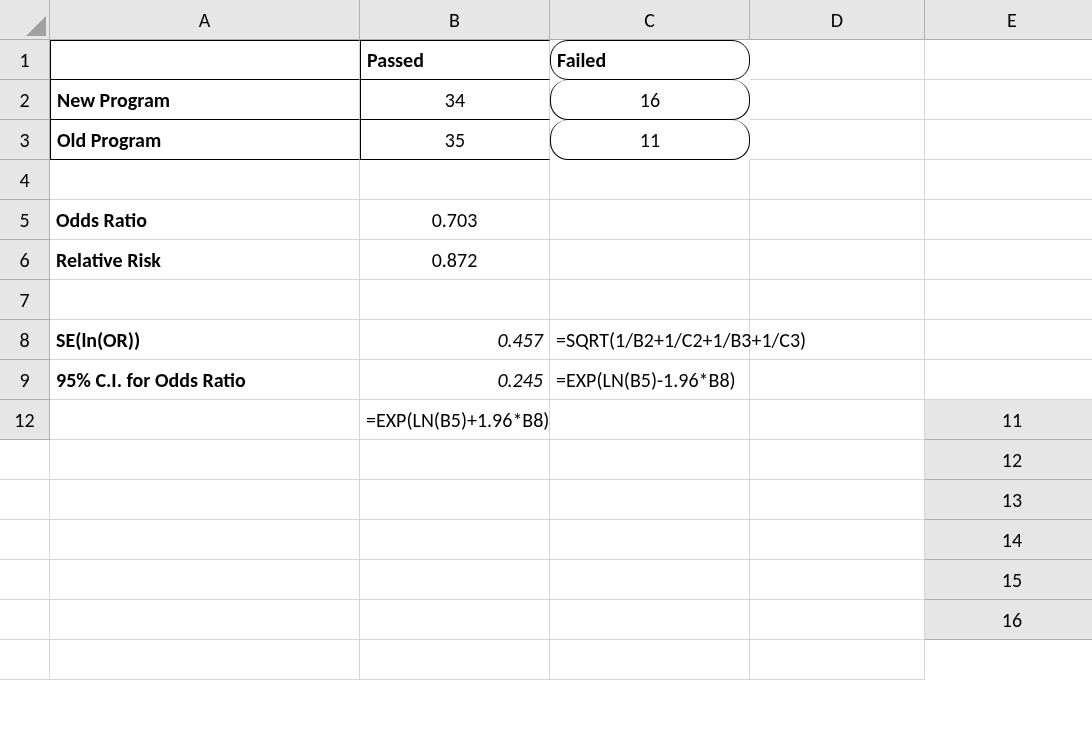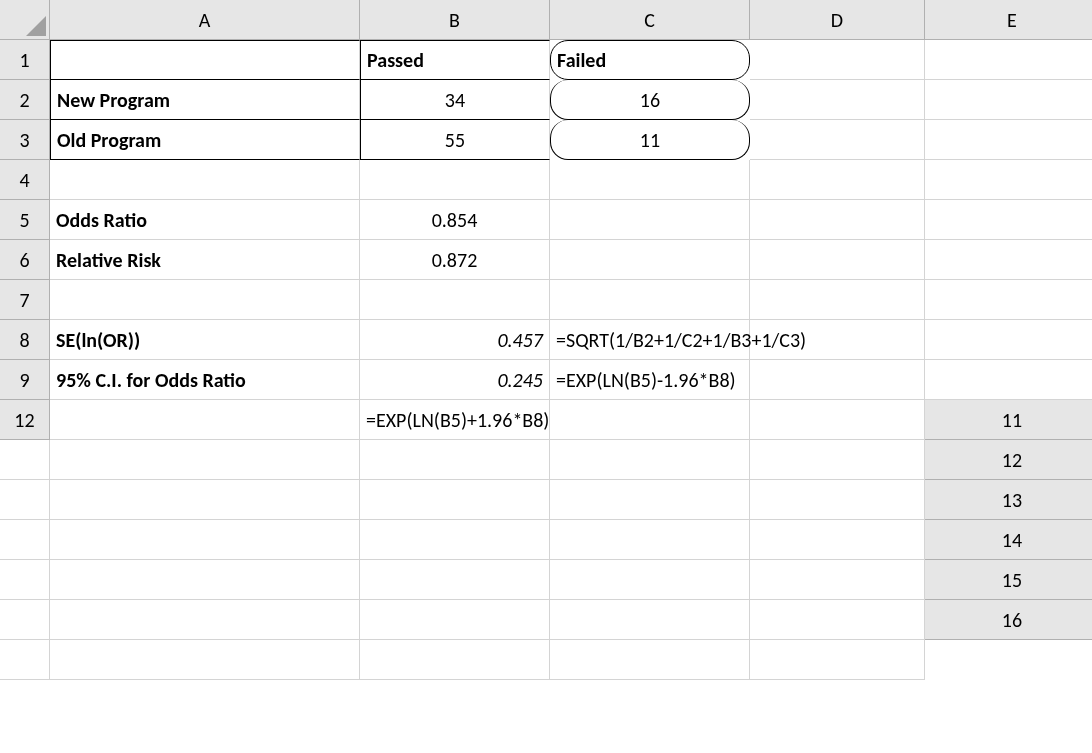--- a/index.html
+++ b/index.html
@@ -98,35 +98,35 @@
 
   <div class="row-header">2</div>
   <div class="cell bold bb bl left">New Program</div>
   <div class="cell bb bl center">34</div>
   <div class="cell bb bl br center">16</div>
   <div class="cell"></div>
   <div class="cell"></div>
 
   <div class="row-header">3</div>
   <div class="cell bold bb bl left">Old Program</div>
-  <div class="cell bb bl center">55</div>
+  <div class="cell bb bl center">35</div>
   <div class="cell bb bl br center">11</div>
   <div class="cell"></div>
   <div class="cell"></div>
 
   <div class="row-header">4</div>
   <div class="cell"></div>
   <div class="cell"></div>
   <div class="cell"></div>
   <div class="cell"></div>
   <div class="cell"></div>
 
   <div class="row-header">5</div>
   <div class="cell bold left">Odds Ratio</div>
-  <div class="cell center">0.854</div>
+  <div class="cell center">0.703</div>
   <div class="cell"></div>
   <div class="cell"></div>
   <div class="cell"></div>
 
   <div class="row-header">6</div>
   <div class="cell bold left">Relative Risk</div>
   <div class="cell center">0.872</div>
   <div class="cell"></div>
   <div class="cell"></div>
   <div class="cell"></div>

